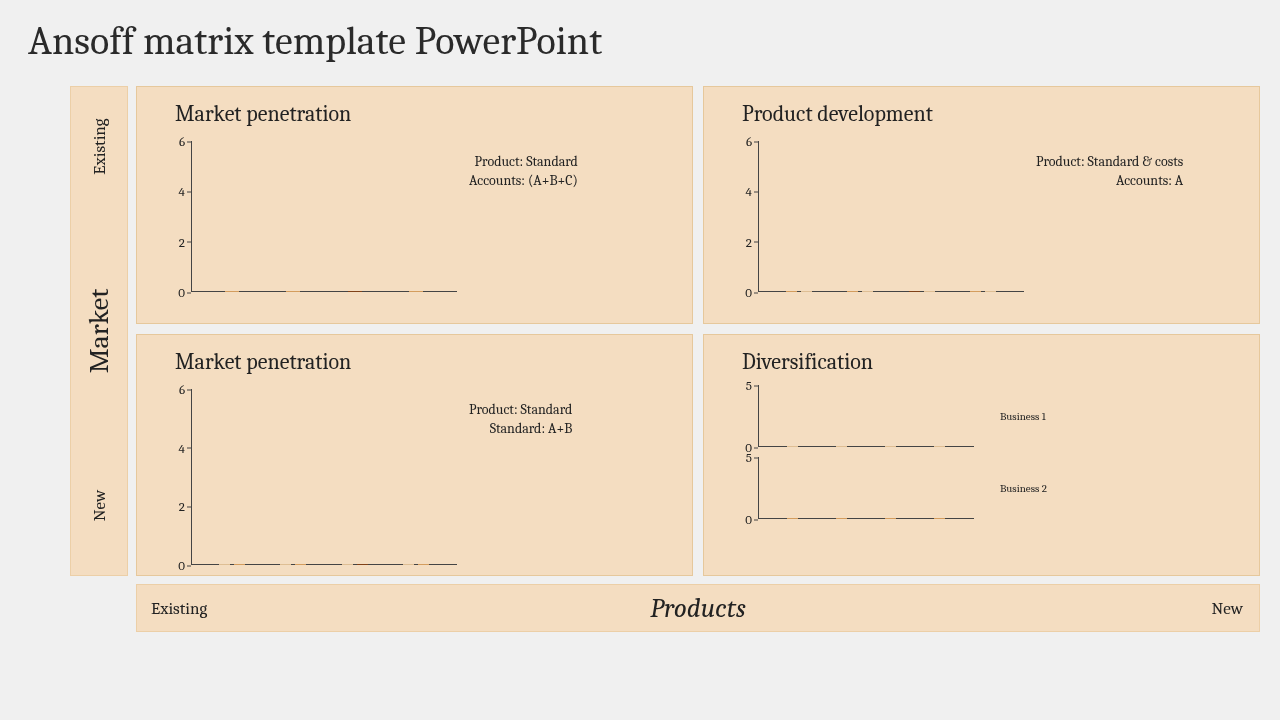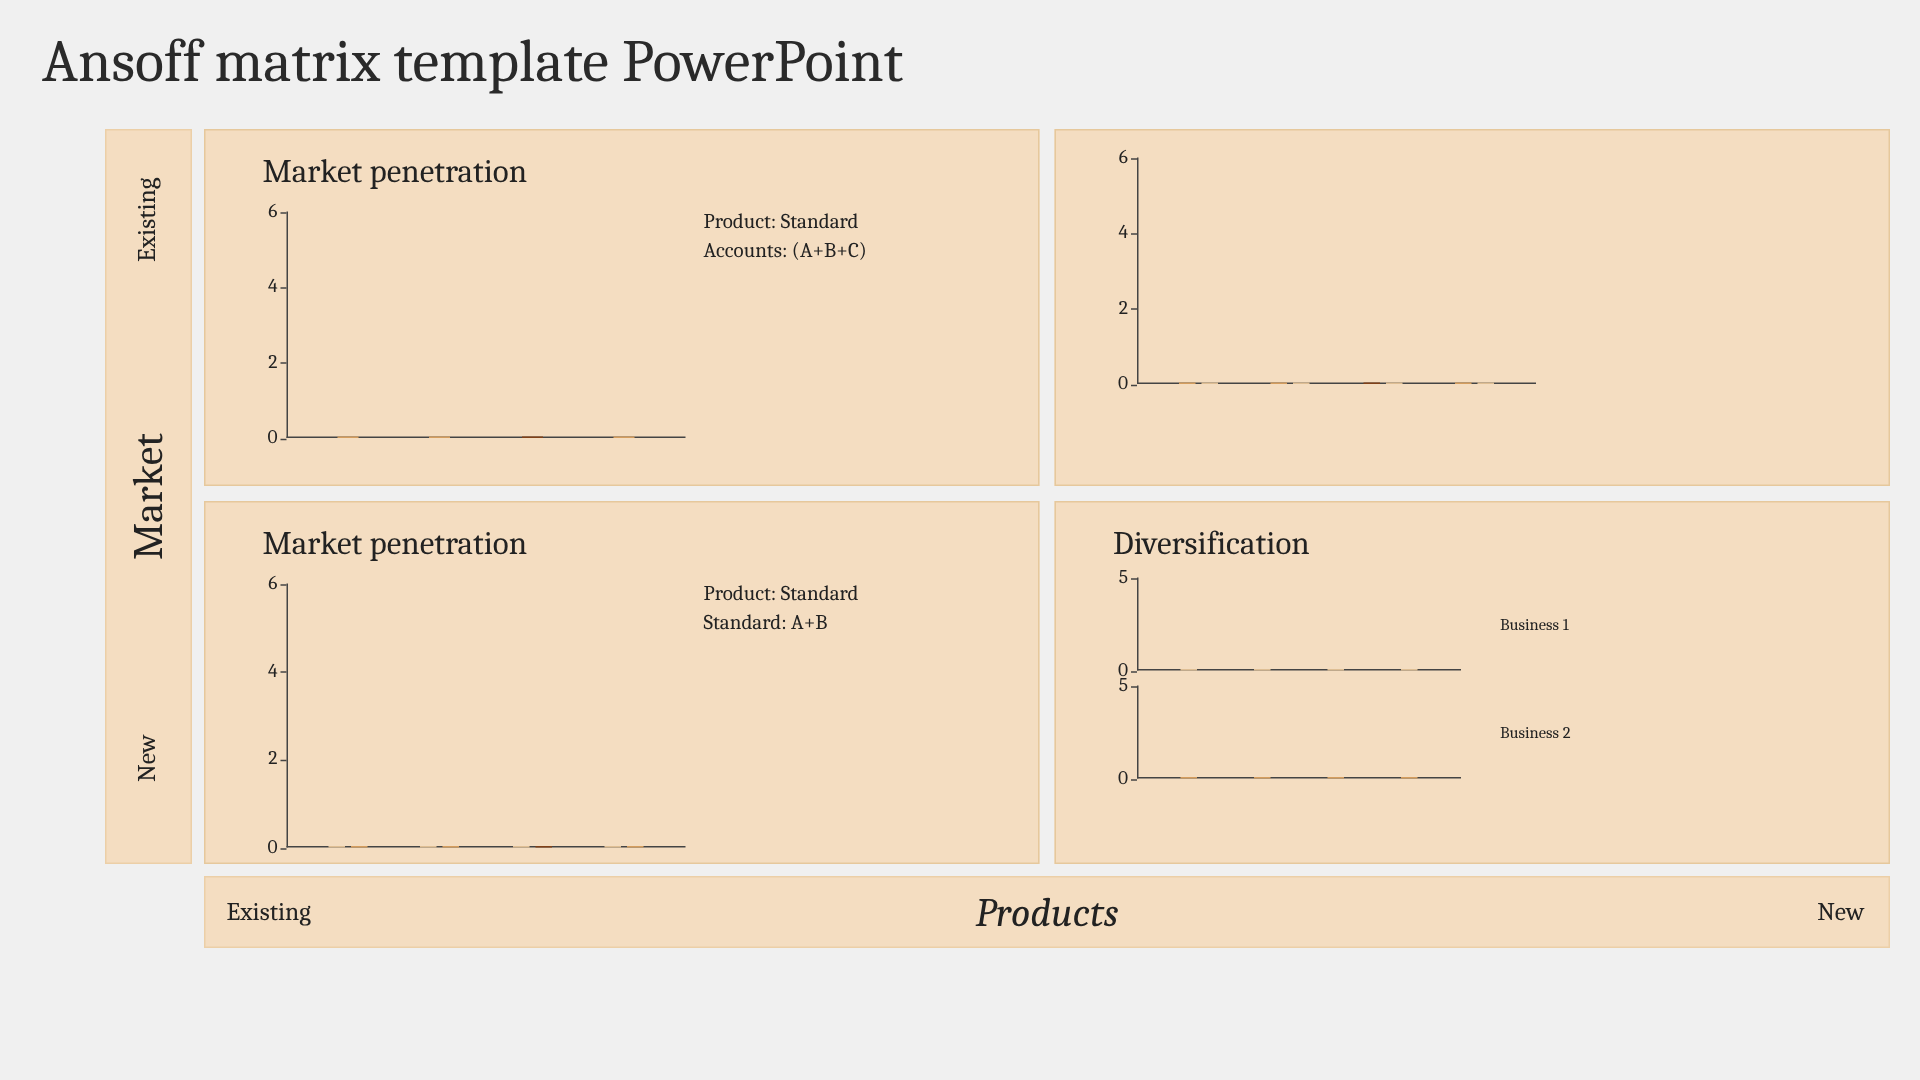--- a/index.html
+++ b/index.html
@@ -23,21 +23,21 @@
   .x-sub-right { margin-left: auto; margin-right: 16px; font-size: 17px; }
 
   
   .quad-grid { position: absolute; left: 66px; top: 0; width: 1124px; height: 490px; display: grid; grid-template-columns: 1fr 1fr; grid-template-rows: 1fr 1fr; gap: 10px; }
   .quad { background: #f4ddc1; border: 1px solid #e6c89c; padding: 14px 20px 10px 20px; position: relative; }
   .quad-title { font-size: 22px; margin-left: 18px; margin-bottom: 10px; }
 
   .chart-row { display: flex; align-items: flex-start; }
   .chart-box { position: relative; width: 300px; height: 155px; padding-left: 34px; padding-top: 4px; }
   .chart-box.tall { height: 180px; }
-  .legend-box { font-size: 14px; line-height: 1.35; margin-left: 12px; margin-top: 2px; max-width: 170px; }
+  .legend-box { font-size: 14px; line-height: 1.35; margin-left: 12px; margin-top: 16px; max-width: 170px; text-align: right; }
 
   .plot { position: relative; width: 100%; height: 100%; }
   .axis-y { position: absolute; left: 0; top: 0; bottom: 0; width: 1px; background: #444; }
   .axis-x { position: absolute; left: 0; right: 0; bottom: 0; height: 1px; background: #444; }
   .tick { position: absolute; right: 100%; margin-right: 6px; transform: translateY(50%); font-size: 13px; }
   .tick::after { content: ""; position: absolute; left: 100%; margin-left: 2px; top: 50%; width: 4px; height: 1px; background: #444; }
 
   .bars-area { position: absolute; left: 0; right: 0; bottom: 0; top: 0; display: flex; justify-content: space-around; align-items: flex-end; padding: 0 10px; }
   .bar-group { display: flex; align-items: flex-end; gap: 4px; }
   .bar { width: 14px; border: 1px solid rgba(0,0,0,0.08); border-bottom: none; }
@@ -92,20 +92,21 @@
           </div>
         </div>
         <div class="legend-box">
           <div>Product: Standard</div>
           <div>Accounts: (A+B+C)</div>
         </div>
       </div>
     </div>
 
     <div class="quad">
+      <div class="quad-title">Product development</div>
       <div class="chart-row">
         <div class="chart-box">
           <div class="plot">
             <div class="axis-y"></div>
             <div class="axis-x"></div>
             <span class="tick" style="bottom:0%">0</span>
             <span class="tick" style="bottom:33.3%">2</span>
             <span class="tick" style="bottom:66.6%">4</span>
             <span class="tick" style="bottom:100%">6</span>
             <div class="bars-area">
@@ -120,20 +121,24 @@
               <div class="bar-group">
                 <div class="bar narrow" style="background:#8b471b;height:83.3%"></div>
                 <div class="bar narrow" style="background:#f1cfa1;height:66.6%"></div>
               </div>
               <div class="bar-group">
                 <div class="bar narrow" style="background:#e6ab67;height:16.6%"></div>
                 <div class="bar narrow" style="background:#f1cfa1;height:8.3%"></div>
               </div>
             </div>
           </div>
+        </div>
+        <div class="legend-box">
+          <div>Product: Standard  &amp; costs</div>
+          <div>Accounts: A</div>
         </div>
       </div>
     </div>
 
     <div class="quad">
       <div class="quad-title">Market penetration</div>
       <div class="chart-row">
         <div class="chart-box tall">
           <div class="plot">
             <div class="axis-y"></div>

